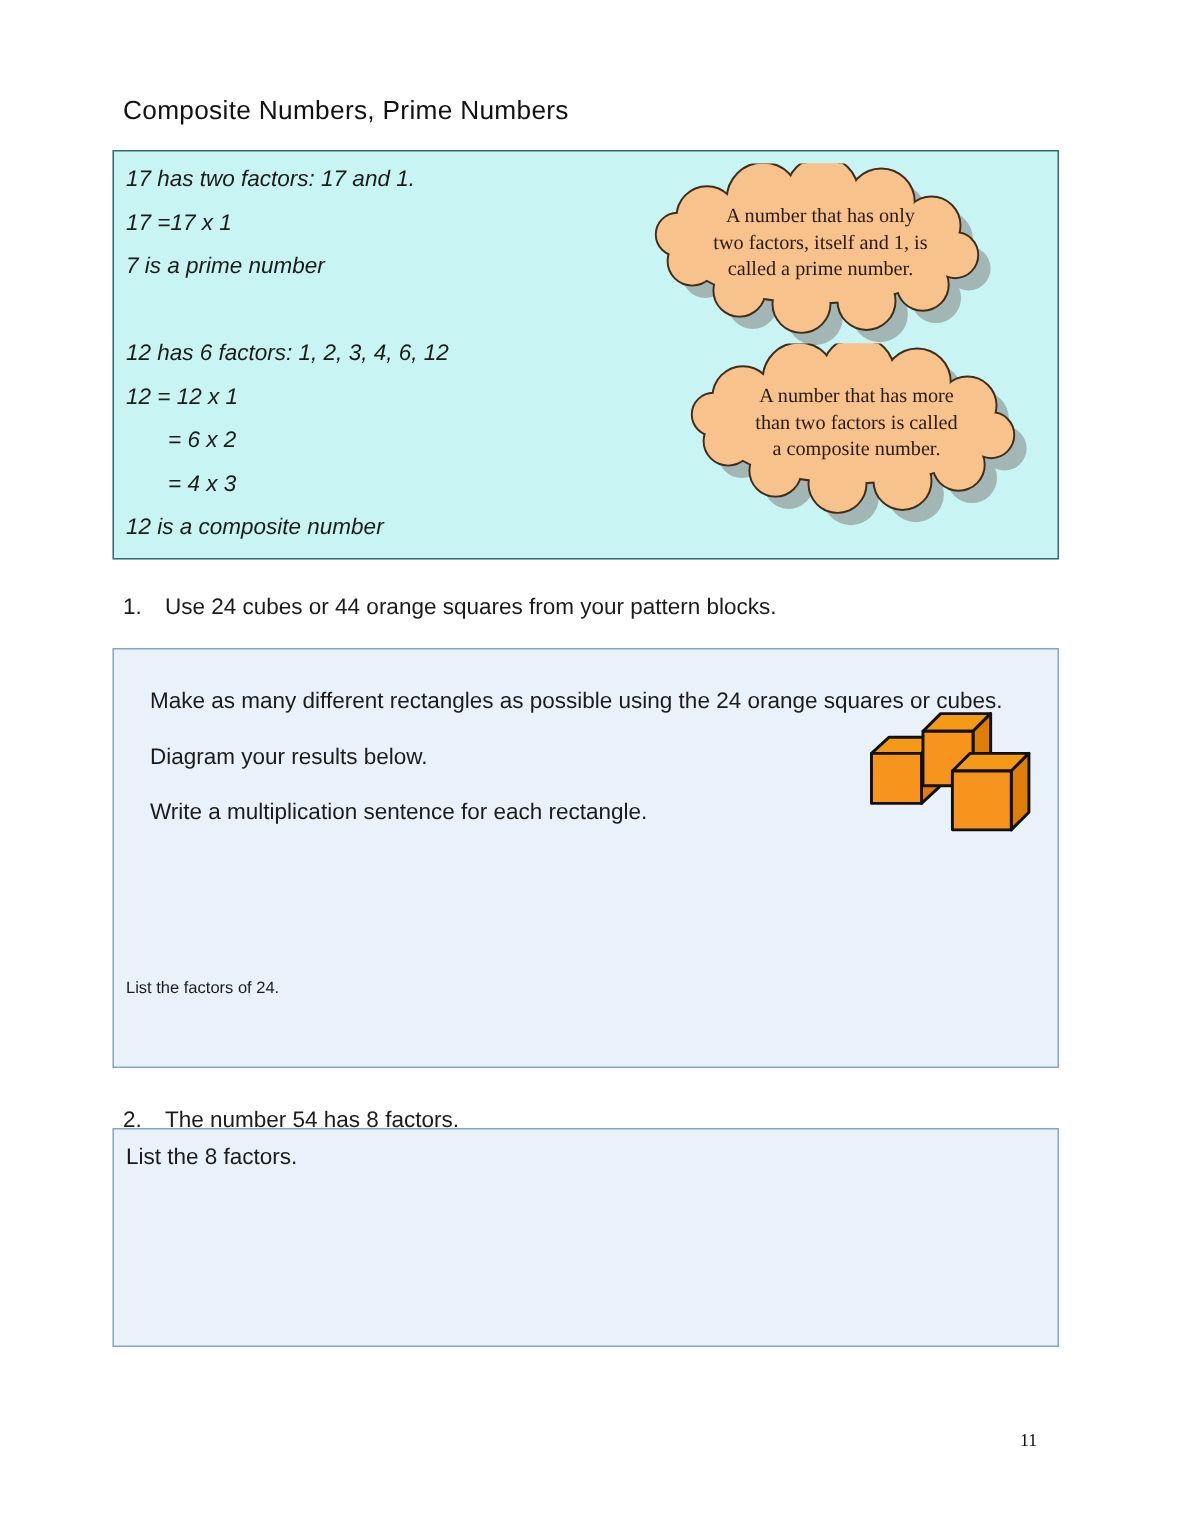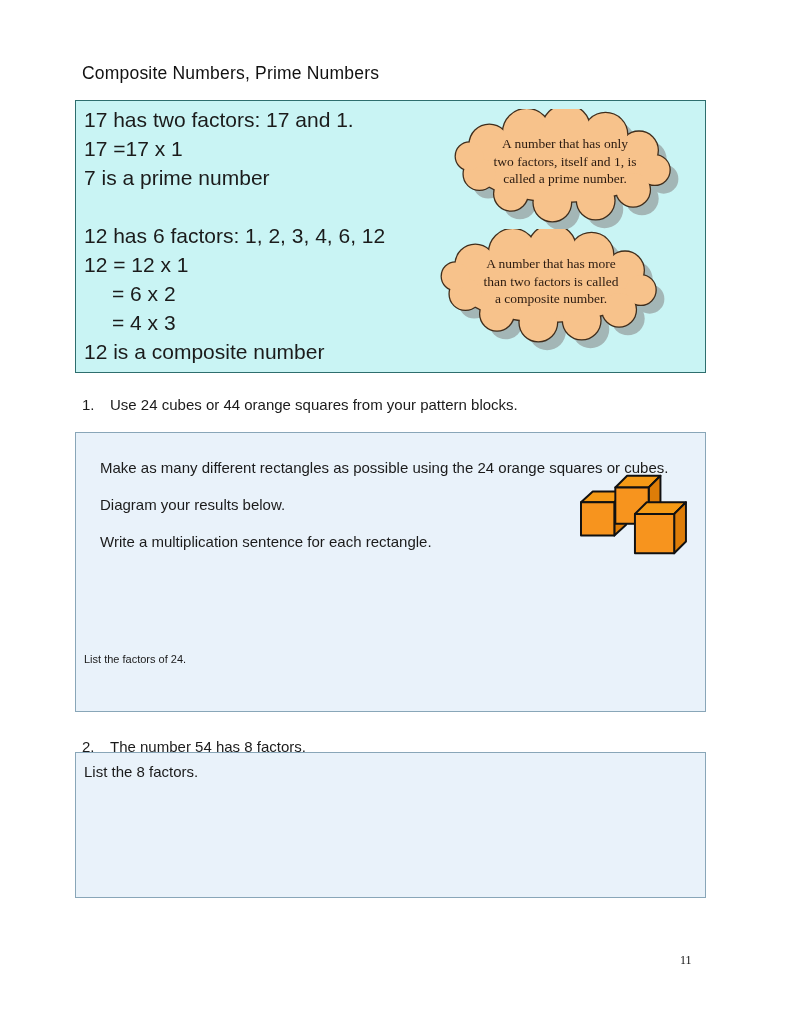--- a/index.html
+++ b/index.html
@@ -22,27 +22,27 @@
     border:1px solid var(--box1-border,#2e6e6e);
   }
   .box-blue{
     background:var(--box2-bg,#e9f2fa);
     border:1px solid var(--box2-border,#89a6b8);
   }
   .box2{top:432px;height:278px;}
   .box3{top:752px;height:144px;}
   .bline{
     height:29px;line-height:29px;padding-left:8px;
-    font-size:21px;white-space:pre;
+    font-size:15px;white-space:pre;font-style:italic;
   }
   .bline.indent{padding-left:36px;}
   
   .cloud{position:absolute;width:250px;height:130px;}
-  .cloud-1{right:6px;top:8px;}
-  .cloud-2{right:20px;top:128px;}
+  .cloud-1{right:24px;top:8px;}
+  .cloud-2{right:0;top:128px;}
   .cloud svg{position:absolute;left:0;top:0;width:250px;height:130px;}
   .cloud-shadow-use{fill:var(--cloud-shadow,#9aa7a7);stroke:none;opacity:.8;}
   .cloud-stroke-use{fill:var(--cloud-fill,#f7c28b);stroke:var(--cloud-stroke,#3f2d1c);stroke-width:2.6;}
   .cloud-fill-use{fill:var(--cloud-fill,#f7c28b);stroke:none;}
   .cloud-text{
     position:absolute;left:16px;top:26px;width:200px;
     text-align:center;
     font-family:"Liberation Serif", serif;
     font-size:13.5px;line-height:17.5px;
     color:var(--cloud-text,#2a1a10);

